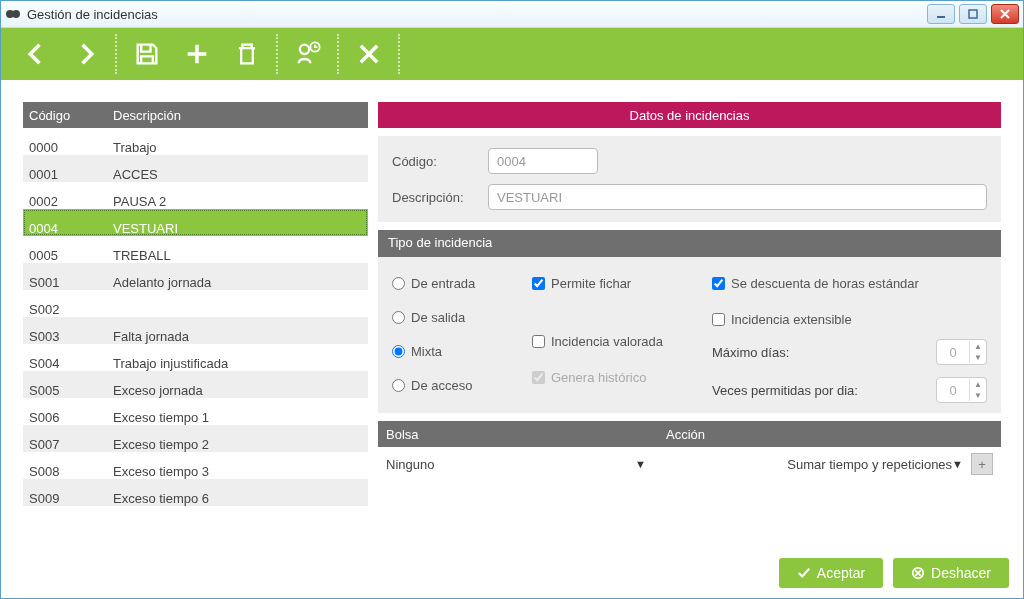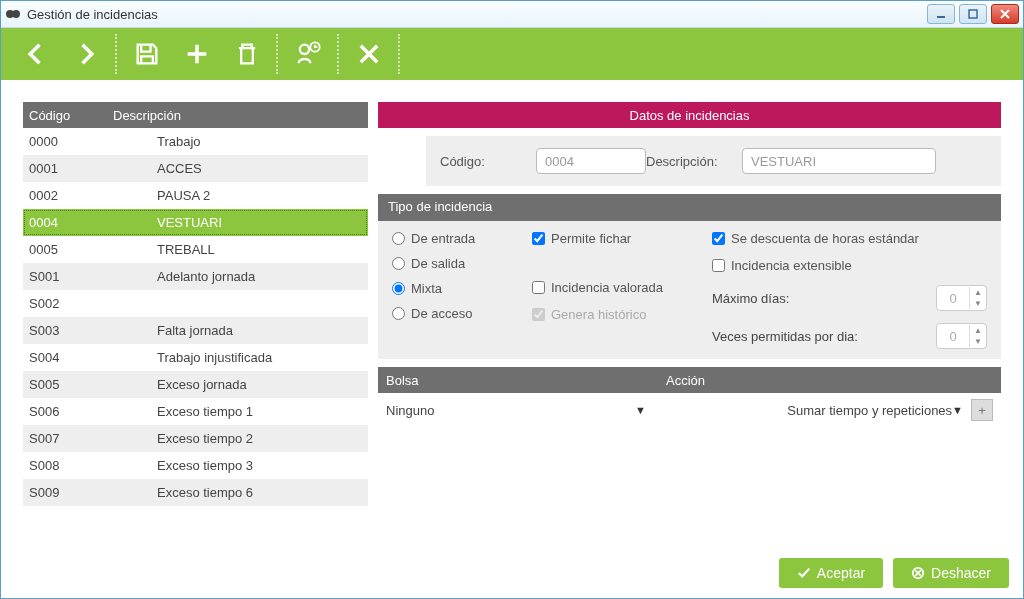--- a/index.html
+++ b/index.html
@@ -15,41 +15,41 @@
 .toolbar{height:52px;background:#8cc63f;display:flex;align-items:center;padding:0 10px;gap:0;}
 .tb-btn{width:50px;height:52px;display:flex;align-items:center;justify-content:center;color:#fff;}
 .tb-sep{width:1px;height:40px;border-left:2px dotted rgba(255,255,255,0.6);margin:0 4px;}
 .tb-btn svg{width:28px;height:28px;}
 .body{display:flex;padding:22px;gap:10px;height:calc(100% - 26px - 52px);box-sizing:border-box;}
 .left{width:345px;display:flex;flex-direction:column;}
 .list-header{background:#6f6f6f;color:#fff;display:flex;height:26px;align-items:center;font-size:13px;}
 .list-header .c1{width:78px;padding-left:6px;}
 .list-header .c2{flex:1;padding-left:6px;}
 .list{flex:1;overflow:auto;}
-.row{display:flex;height:27px;align-items:center;gap:44px;}
+.row{display:flex;height:27px;align-items:flex-end;}
 .row .c1{width:78px;padding-left:6px;}
 .row .c2{flex:1;padding-left:6px;}
 .row.alt{background:#eeeeee;}
 .row.sel{background:#8cc63f;color:#fff;outline:1px dotted #4a7d1f;outline-offset:-2px;}
 .right{flex:1;display:flex;flex-direction:column;gap:8px;}
 .section-title{background:#be185d;color:#fff;height:26px;display:flex;align-items:center;justify-content:center;font-size:13px;}
-.form{background:#eeeeee;padding:12px 14px;display:flex;flex-direction:row;margin-left:48px;}
+.form{background:#eeeeee;padding:12px 14px;display:flex;flex-direction:column;gap:10px;}
 .form-row{display:flex;align-items:center;gap:10px;}
 .form-row label{width:86px;color:#555;}
 .input{background:#fff;border:1px solid #bbb;border-radius:4px;height:26px;padding:0 8px;color:#999;font-size:13px;box-sizing:border-box;}
 .tipo-block{display:flex;background:#eeeeee;}
 .tipo-tab{background:#6f6f6f;color:#fff;padding:5px 10px;font-size:13px;width:130px;box-sizing:border-box;}
 .tipo-rest{background:#6f6f6f;height:27px;flex:1;}
 .tipo-content{background:#eeeeee;padding:10px 14px;display:flex;}
 .radios{width:140px;display:flex;flex-direction:column;gap:10px;}
 .checks{flex:1;display:flex;}
 .checks-col{display:flex;flex-direction:column;gap:12px;}
 .checks-col.col1{width:180px;}
 .checks-col.col2{flex:1;}
-.chk,.rad{display:flex;align-items:center;gap:6px;color:#555;}
+.chk,.rad{display:flex;align-items:center;gap:6px;color:#555;margin-top:9px;}
 .chk input,.rad input{margin:0;}
 .disabled{color:#aaa;}
 .spin{display:flex;align-items:center;gap:10px;justify-content:space-between;}
 .spinner{display:inline-flex;align-items:center;background:#fff;border:1px solid #ccc;border-radius:4px;height:24px;}
 .spinner input{border:0;width:28px;text-align:center;color:#aaa;font-size:13px;outline:none;background:transparent;}
 .spinner .arrows{display:flex;flex-direction:column;border-left:1px solid #ddd;}
 .spinner .arrows div{height:11px;width:16px;display:flex;align-items:center;justify-content:center;color:#888;font-size:8px;}
 .bolsa-head{display:flex;background:#6f6f6f;color:#fff;height:26px;align-items:center;}
 .bolsa-head .b1{width:280px;padding-left:8px;}
 .bolsa-head .b2{flex:1;}

